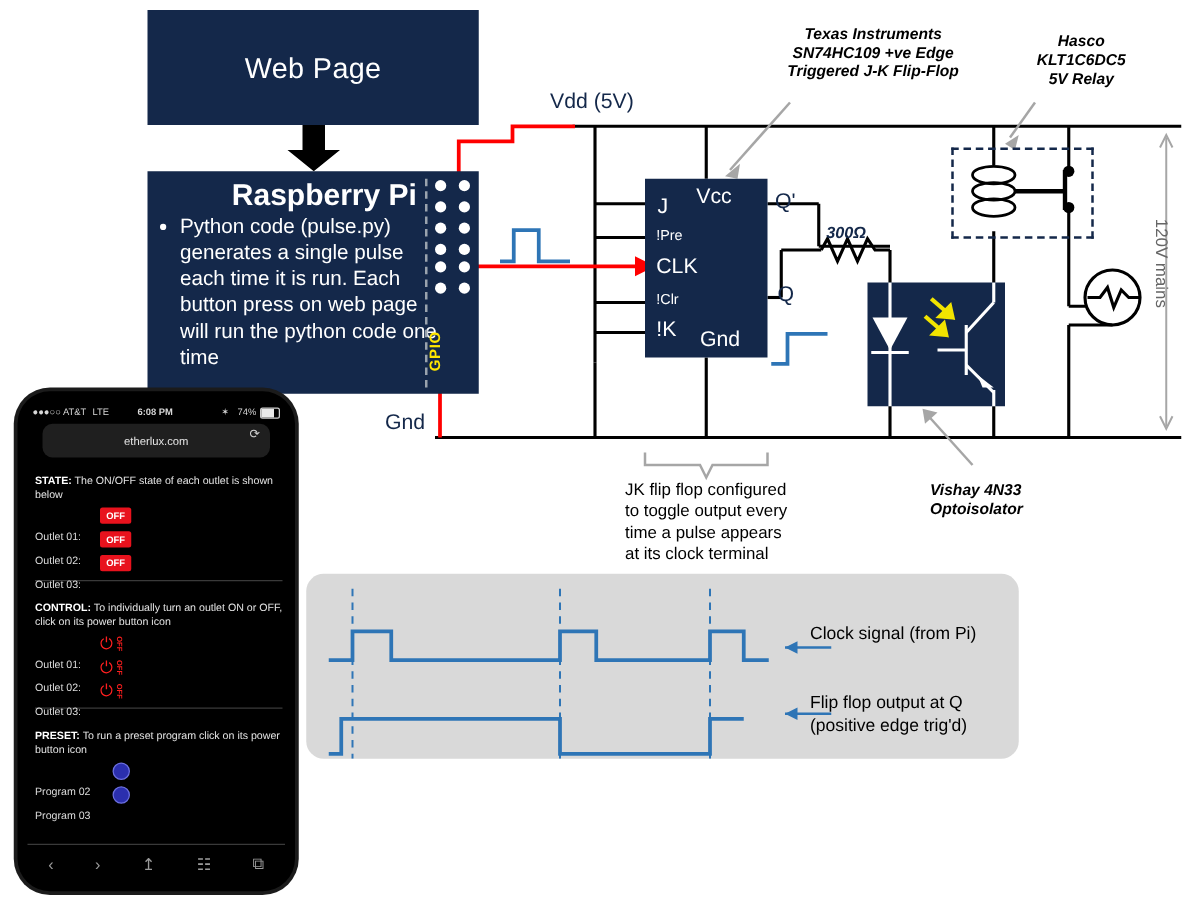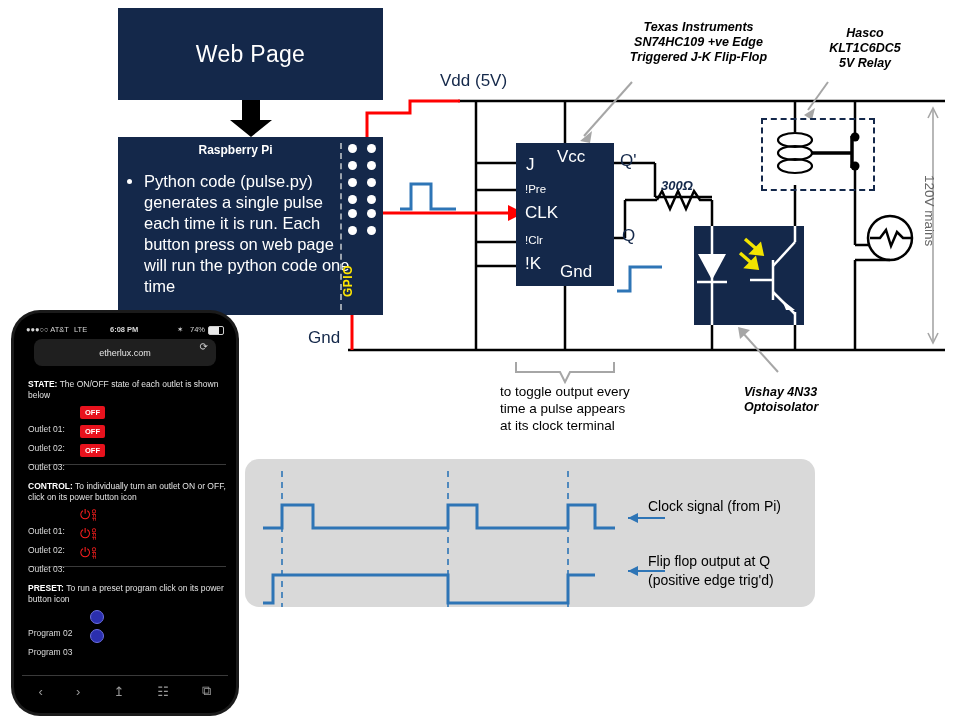--- a/index.html
+++ b/index.html
@@ -8,21 +8,21 @@
     font-family:"Liberation Sans",sans-serif;
   }
   .abs{position:absolute;}
 
   
   .navy{background:#14284a;color:#ffffff;}
   #webpage-box{left:118px;top:8px;width:265px;height:92px;display:flex;align-items:center;justify-content:center;}
   #webpage-title{font-size:23px;letter-spacing:.3px;}
 
   #pi-box{left:118px;top:137px;width:265px;height:178px;}
-  #pi-title{position:absolute;left:0;top:6px;width:235px;text-align:center;font-size:12px;font-weight:bold;}
+  #pi-title{position:absolute;left:0;top:6px;width:235px;text-align:center;font-size:24px;font-weight:bold;padding-left:24px;}
   #pi-bullets{position:absolute;left:10px;top:34px;width:222px;font-size:16.5px;line-height:21px;}
   #pi-bullets li{margin:0;}
   #pi-bullets ul{margin:0;padding-left:16px;list-style:disc;}
 
   
   #gpio-sep{left:340px;top:143px;width:0;height:167px;border-left:2px dashed #9aa3ae;}
   
   #gpio-pins{left:348px;top:144px;width:34px;height:96px;}
   .pin{position:absolute;width:9px;height:9px;border-radius:50%;background:#ffffff;}
   #gpio-label{left:341px;top:247px;width:20px;height:50px;color:#ffe600;font-size:12px;font-weight:bold;
@@ -253,20 +253,21 @@
   <div>KLT1C6DC5</div>
   <div>5V Relay</div>
 </div>
 
 <div class="abs anno" style="left:744px;top:385px;width:130px;text-align:left;">
   <div>Vishay 4N33</div>
   <div>Optoisolator</div>
 </div>
 
 <div class="abs caption" style="left:500px;top:383px;width:175px;">
+  <div>JK flip flop configured</div>
   <div>to toggle output every</div>
   <div>time a pulse appears</div>
   <div>at its clock terminal</div>
 </div>
 
 <div class="abs" id="timing-panel"></div>
 <svg class="abs" style="left:245px;top:459px;width:570px;height:148px;" viewBox="0 0 570 148">
 
   <g stroke="#2e75b6" stroke-width="1.6" stroke-dasharray="6,5">
     <line x1="37" y1="12" x2="37" y2="148"></line>

